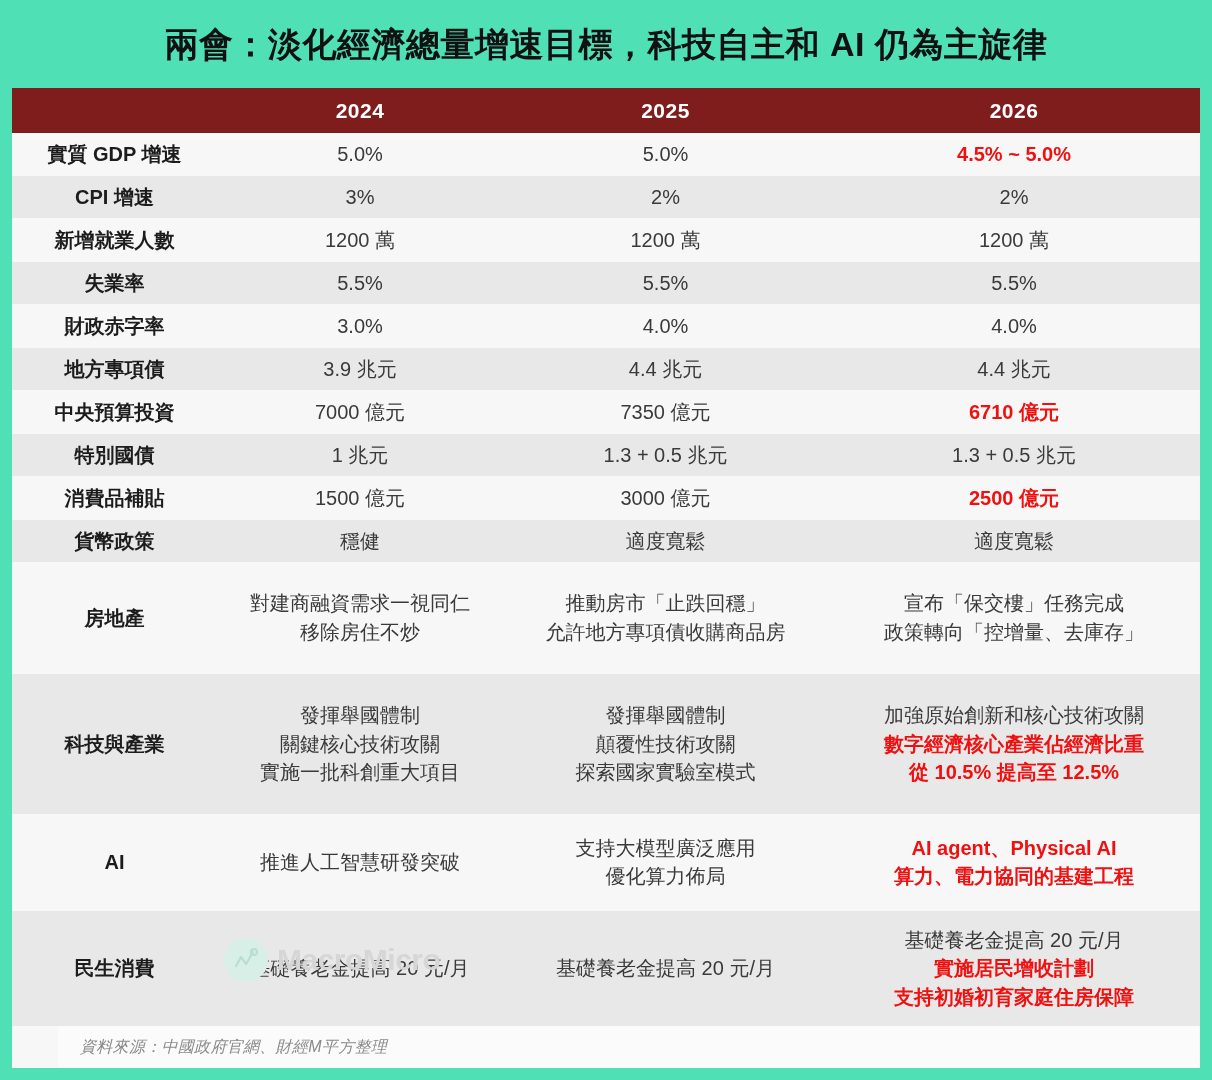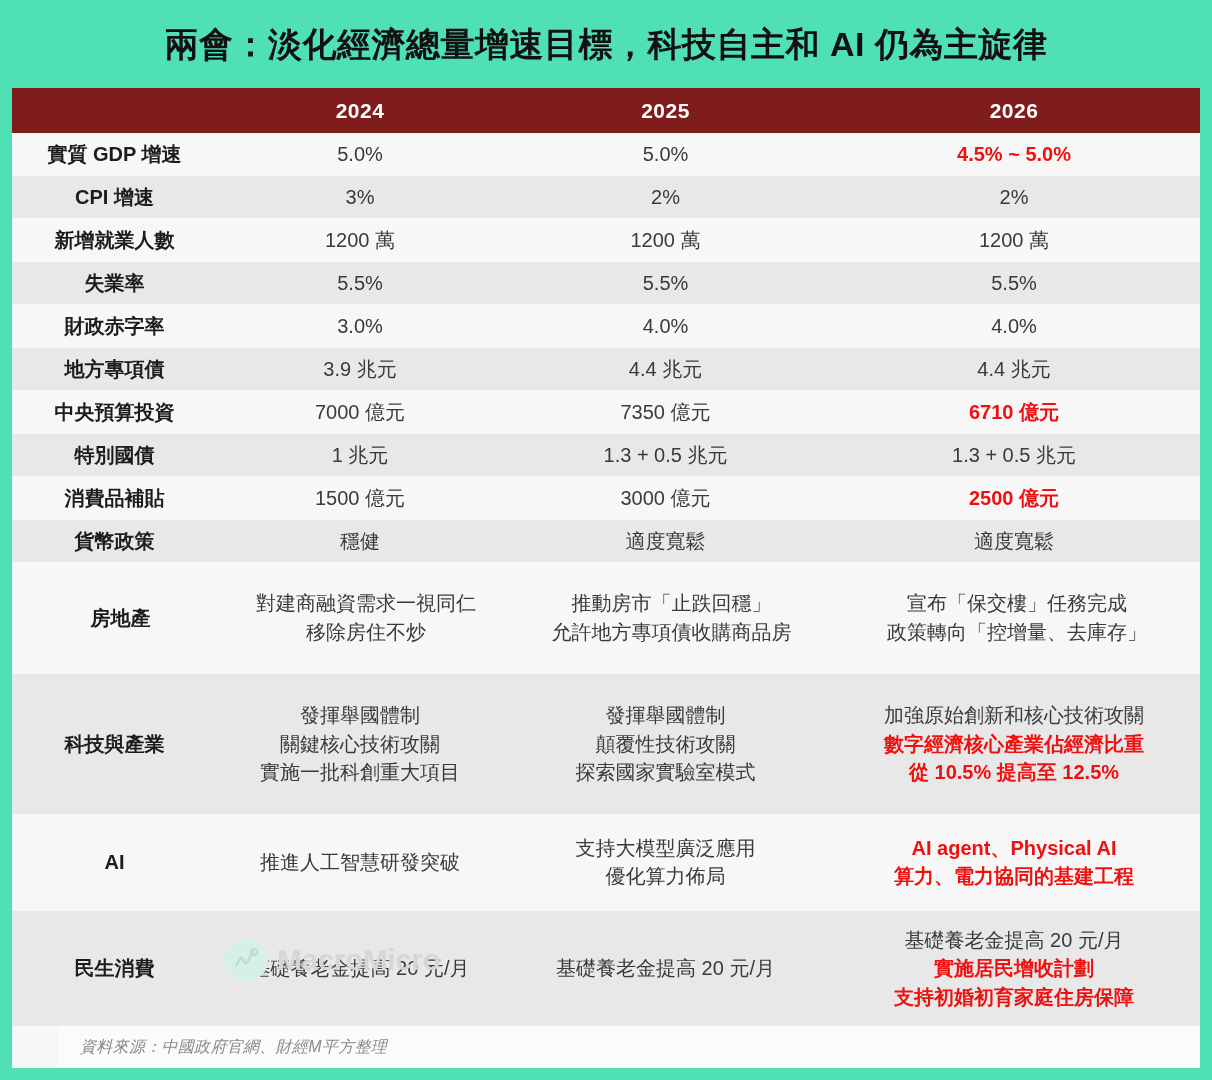--- a/index.html
+++ b/index.html
@@ -84,21 +84,21 @@
     justify-content: space-between;
   }
   .tr {
     display: flex;
     align-items: center;
     background: #f7f7f7;
   }
   .tr.alt { background: #e8e8e8; }
 
   .tr.simple { flex: 0 0 41.5px; }
-  .tr.block-a { flex: 0 0 109px; margin-left: 6px; }
+  .tr.block-a { flex: 0 0 109px; }
   .tr.block-b { flex: 0 0 140px; }
   .tr.block-c { flex: 0 0 94px; }
   .tr.block-d { flex: 0 0 115px; }
 
   .td {
     text-align: center;
     font-size: 20px;
     color: #3a3a3a;
     line-height: 1.42;
     padding: 0 4px;

